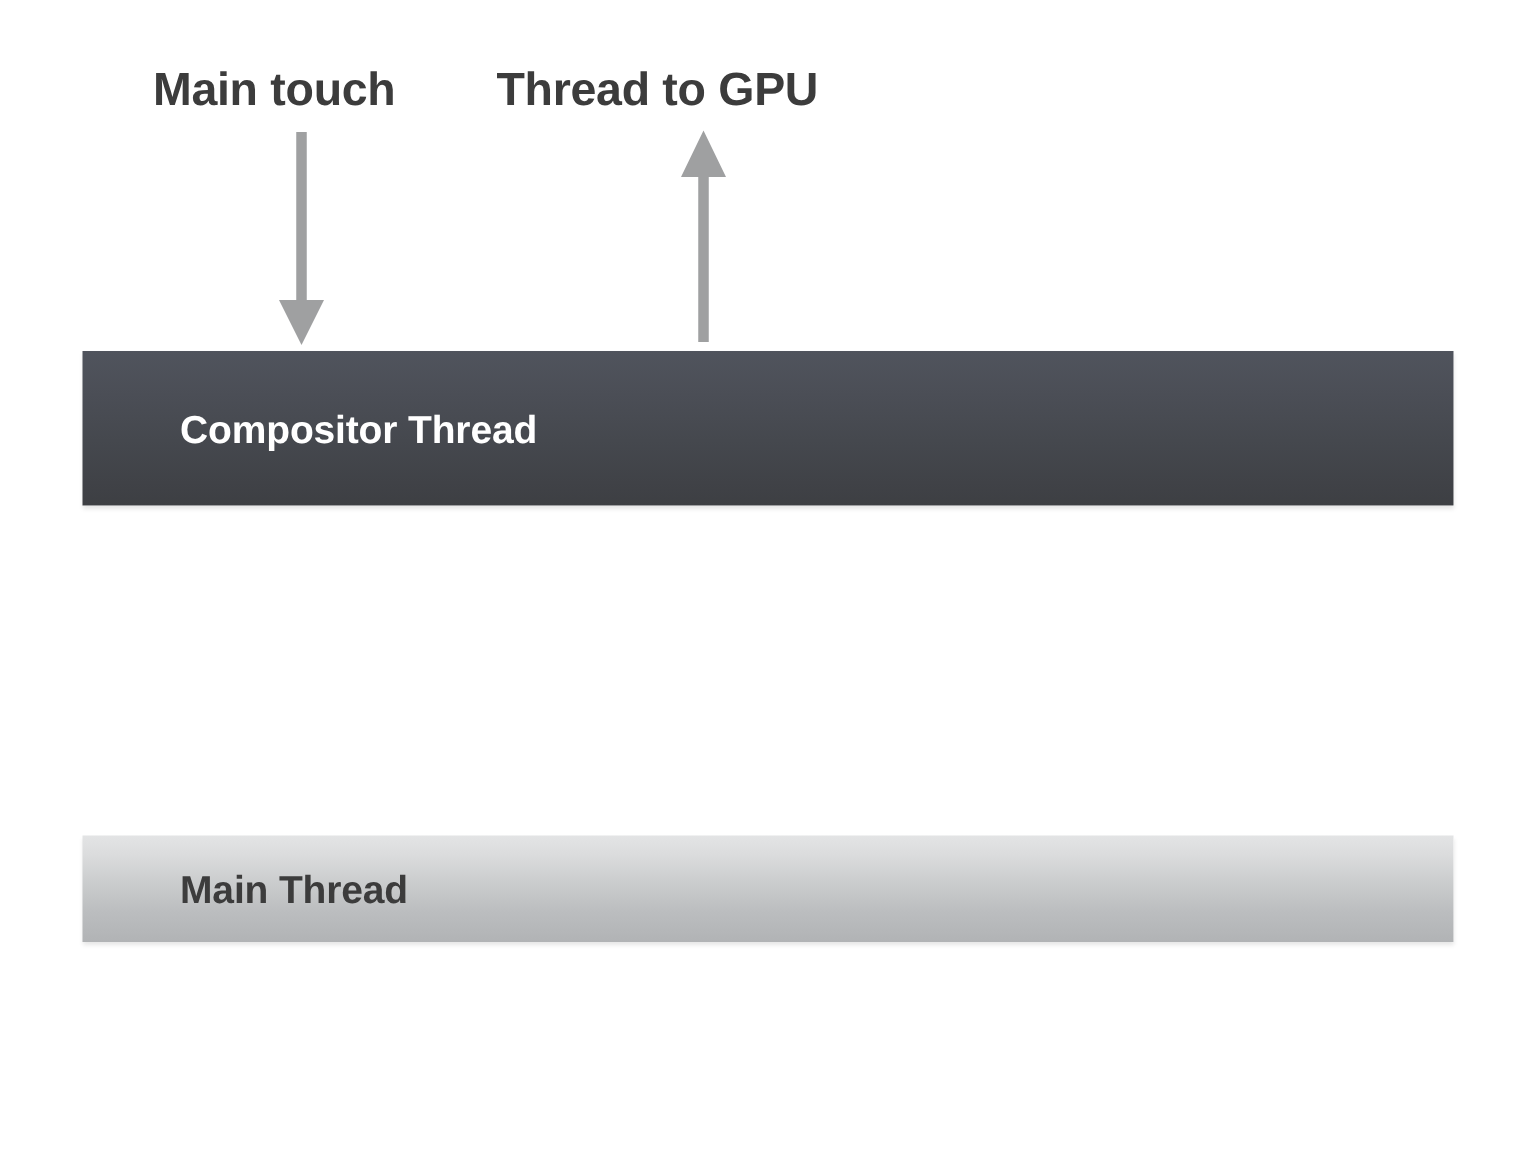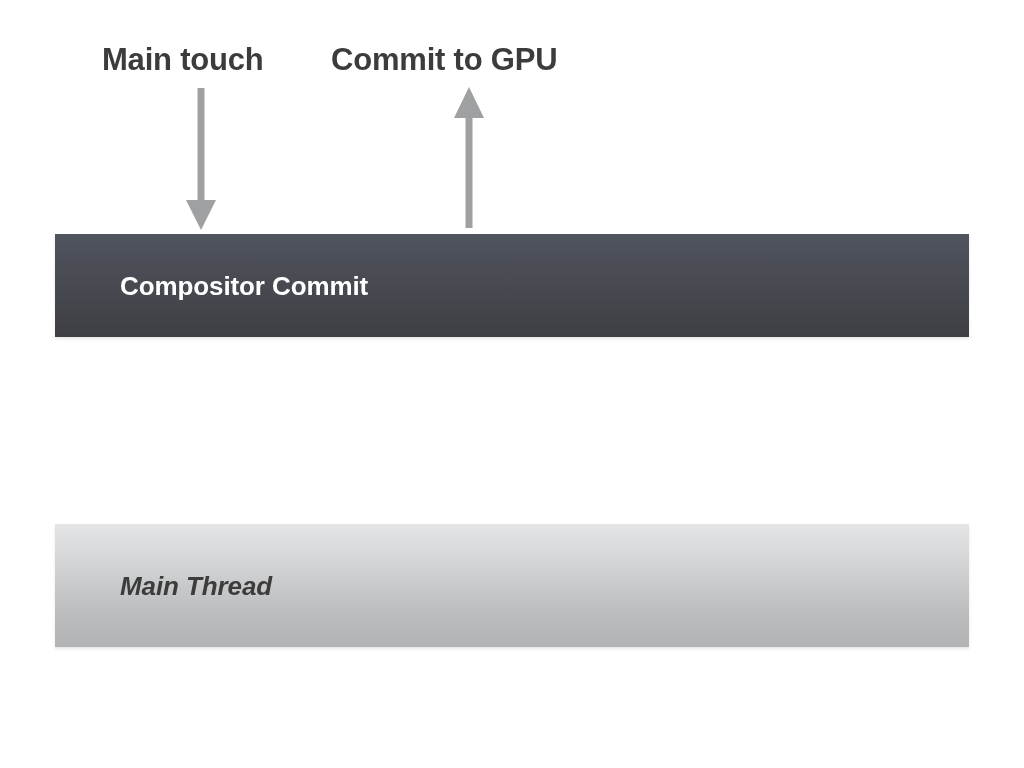--- a/index.html
+++ b/index.html
@@ -90,57 +90,56 @@
         #45484e 58%,
         #404247 85%,
         #3d3f43 100%);
     box-shadow: 0 2px 3px rgba(0,0,0,0.10);
   }
   #bar-compositor-thread .thread-label {
     color: #ffffff;
   }
 
   #bar-main-thread {
-    top: 524px;
-    height: 123px;
+    top: 557px;
+    height: 71px;
     background: linear-gradient(to bottom,
         #e3e4e5 0%,
         #dbdcdd 18%,
         #cacccd 45%,
         #bbbdbf 72%,
         #b1b3b5 100%);
     box-shadow: 0 2px 3px rgba(0,0,0,0.10);
-    font-style: italic;
   }
   #bar-main-thread .thread-label {
     color: #3c3c3c;
   }
 </style>
 </head>
 <body>
 
 <div class="slide">
 
   <div class="annotation-label" id="label-user-touch">Main touch</div>
 
-  <div class="annotation-label" id="label-commit-gpu">Commit to GPU</div>
+  <div class="annotation-label" id="label-commit-gpu">Thread to GPU</div>
 
   <div class="arrow" id="arrow-user-touch">
     <svg width="32" height="144" viewBox="0 0 32 144" xmlns="http://www.w3.org/2000/svg">
       <path d="M 12.5 0 L 19.5 0 L 19.5 112 L 31 112 L 16 142 L 1 112 L 12.5 112 Z" fill="#9fa0a1"></path>
     </svg>
   </div>
 
   <div class="arrow" id="arrow-commit-gpu">
     <svg width="32" height="144" viewBox="0 0 32 144" xmlns="http://www.w3.org/2000/svg">
       <path d="M 16 1 L 31 32 L 19.5 32 L 19.5 142 L 12.5 142 L 12.5 32 L 1 32 Z" fill="#9fa0a1"></path>
     </svg>
   </div>
 
   <div class="thread-bar" id="bar-compositor-thread">
-    <span class="thread-label">Compositor Commit</span>
+    <span class="thread-label">Compositor Thread</span>
   </div>
 
   <div class="thread-bar" id="bar-main-thread">
     <span class="thread-label">Main Thread</span>
   </div>
 
 </div>
 
 </body></html>

